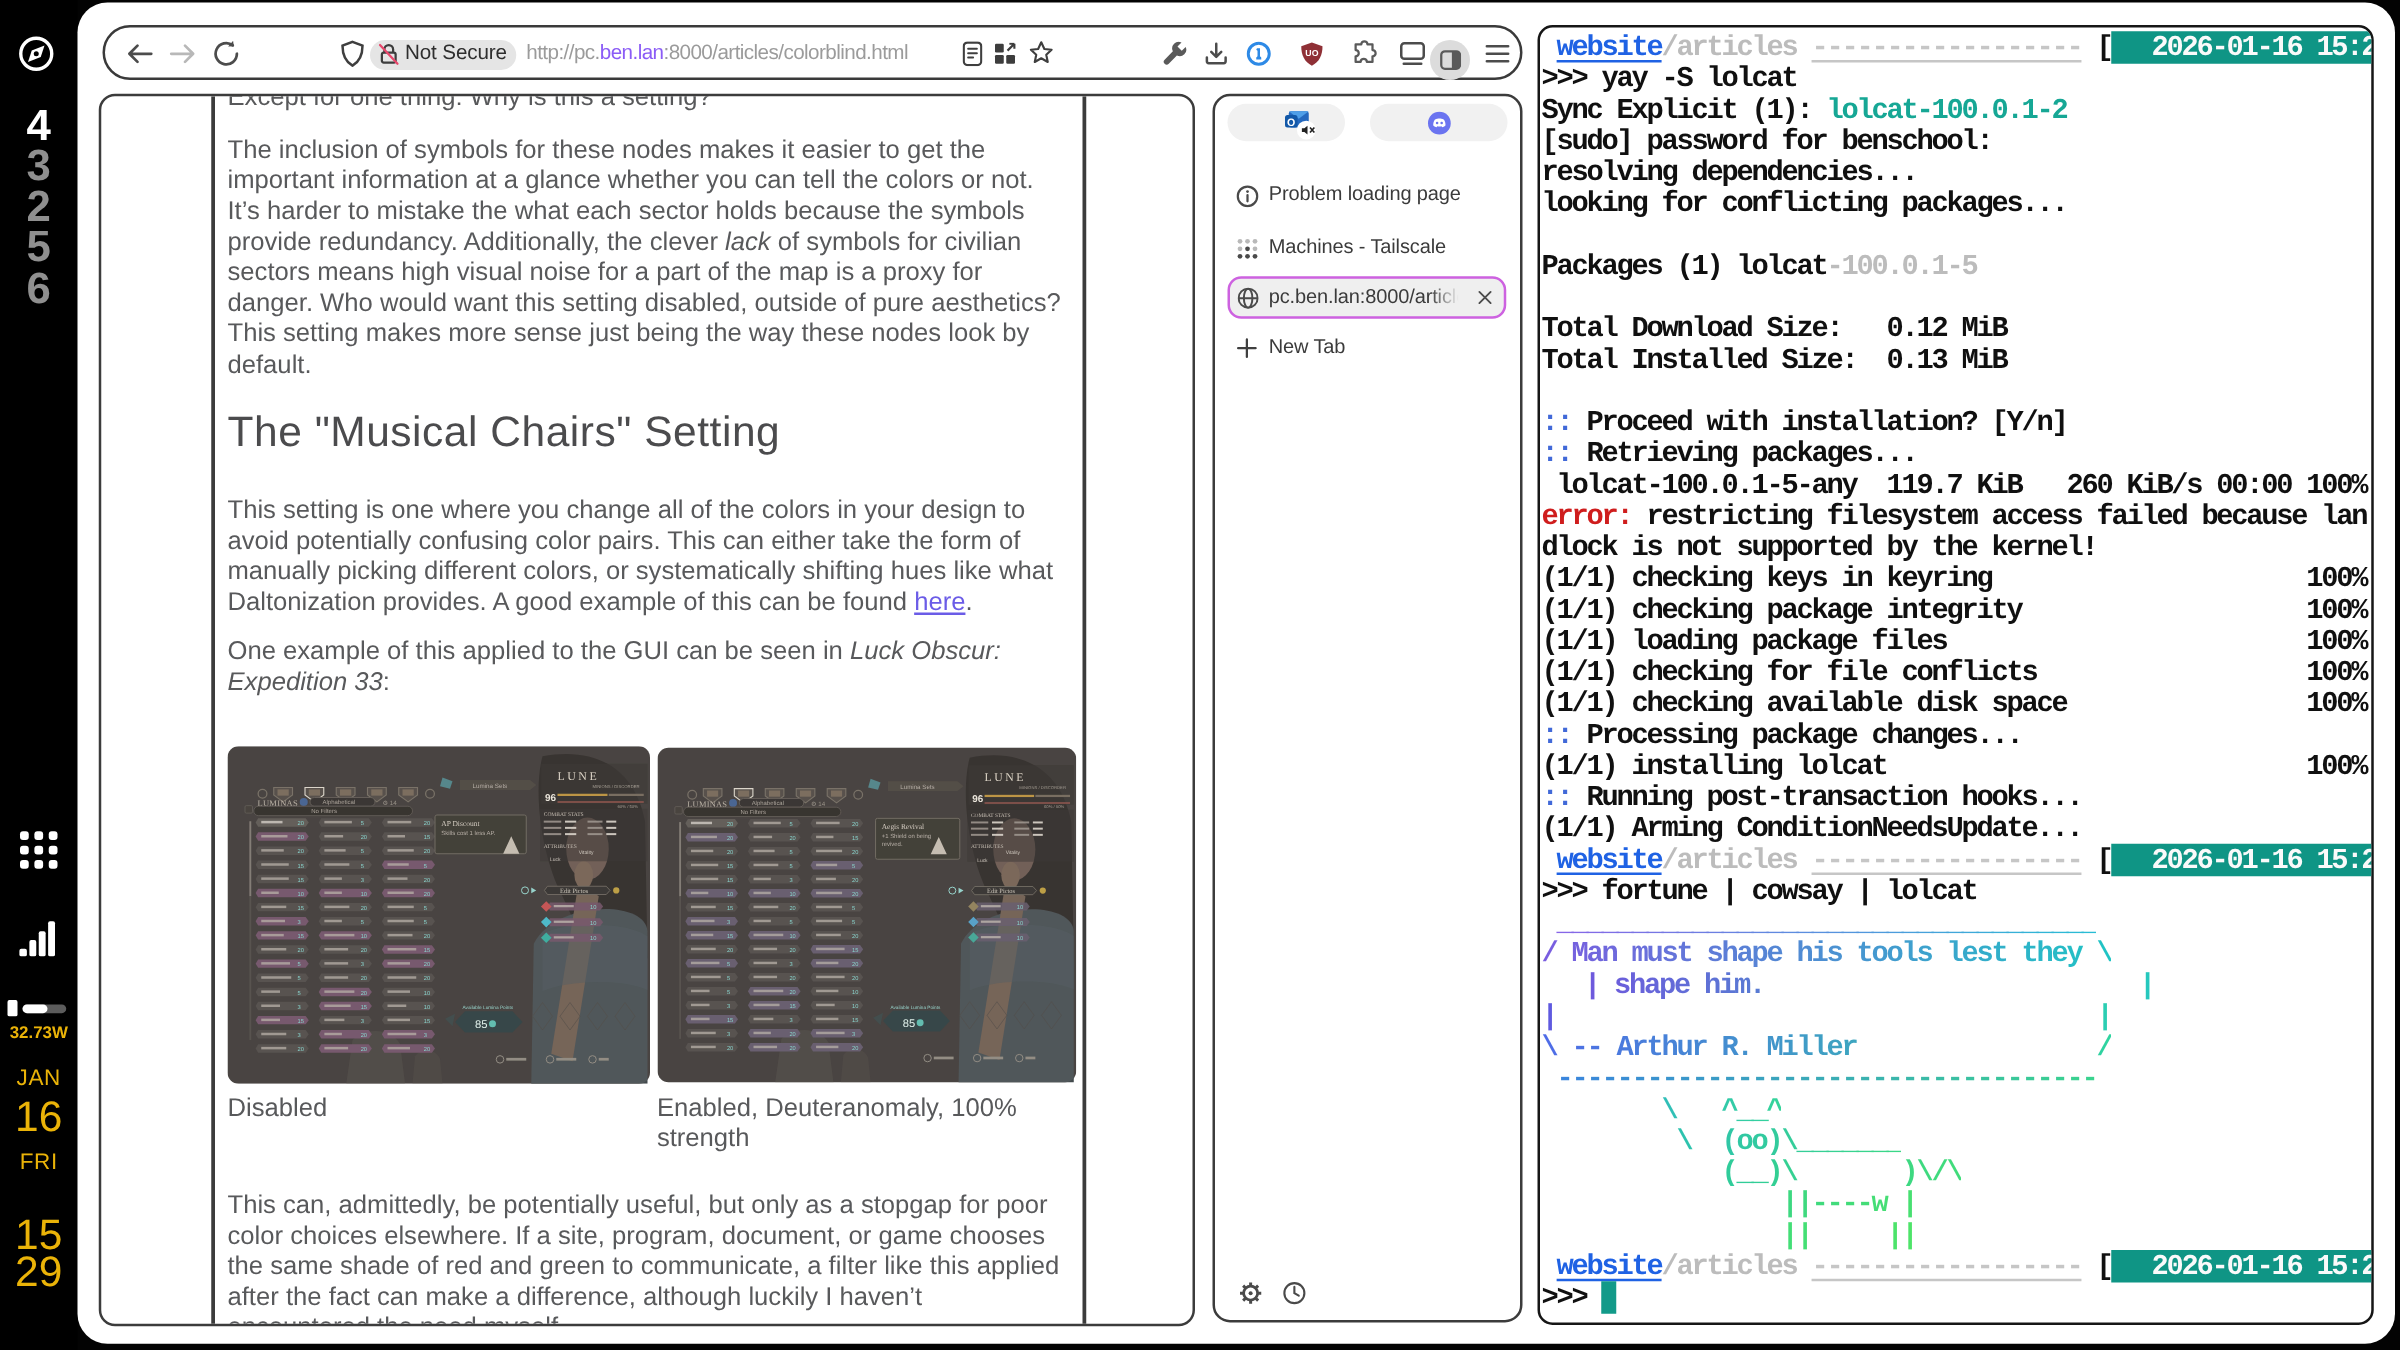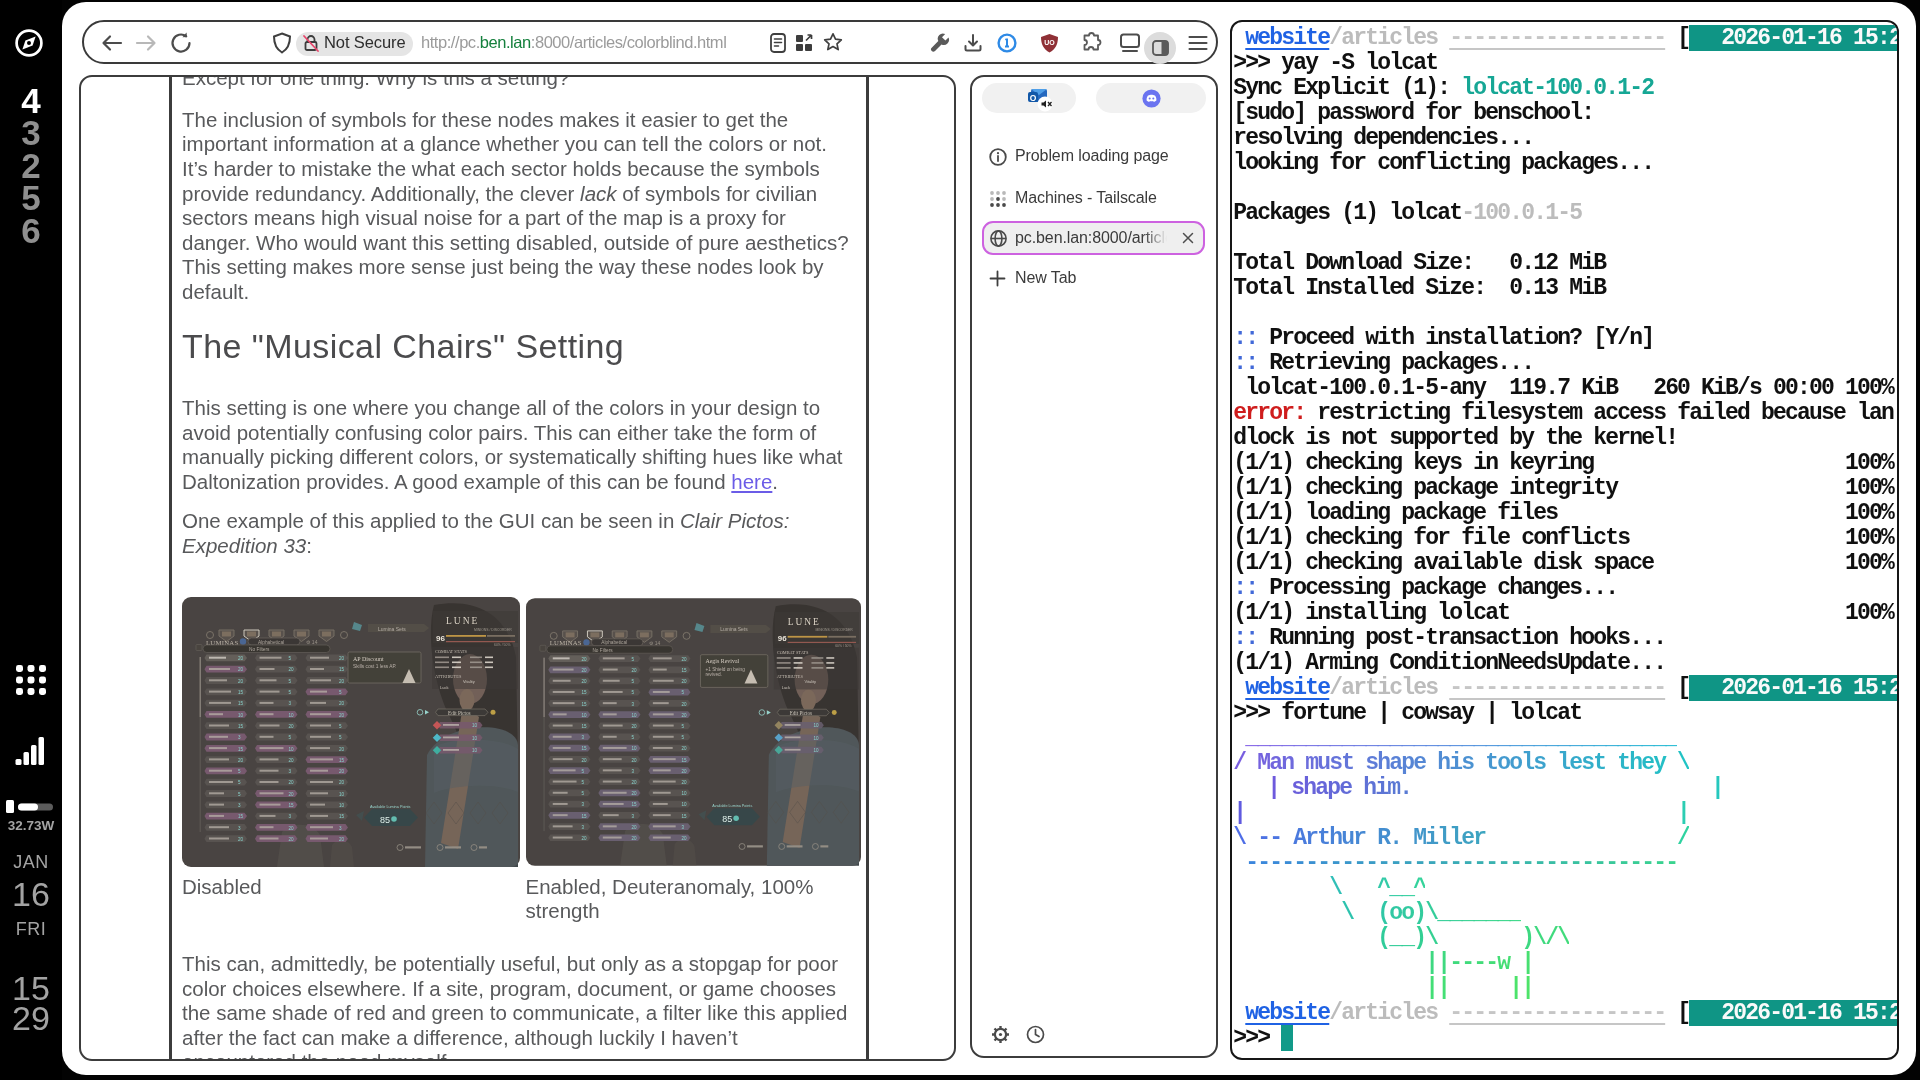--- a/index.html
+++ b/index.html
@@ -2,21 +2,21 @@
 <html><head>
 <meta charset="utf-8">
 <style>
   html,body{margin:0;padding:0;width:1920px;height:1080px;background:#030303;overflow:hidden;}
   *{box-sizing:border-box;}
   body{font-family:"Liberation Sans",sans-serif;}
   .abs{position:absolute;}
   
   #bar{position:absolute;left:0;top:0;width:62px;height:1080px;background:#000;color:#e9e9e9;}
   .wsnum{position:absolute;width:62px;text-align:center;font-weight:bold;font-size:35px;color:#8f8f8f;line-height:40px;}
-  .barlabel{position:absolute;width:62px;text-align:center;color:#a3a3a3;}
+  .barlabel{position:absolute;width:62px;text-align:center;color:#eab308;}
   
   #slab{position:absolute;left:62px;top:2px;width:1854px;height:1073px;background:#fff;border-radius:24px;}
   
   #urlbar{position:absolute;left:82px;top:20px;width:1136px;height:44px;border:2.5px solid #3a3a3a;border-radius:22px;background:#fff;}
   
   #pane{position:absolute;left:79px;top:75px;width:877px;height:986px;border:2.5px solid #3c3c3c;border-radius:13px;background:#fff;overflow:hidden;}
   #artL{position:absolute;left:88px;top:0;width:2.5px;height:986px;background:#3c3c3c;}
   #artR{position:absolute;left:785px;top:0;width:2.5px;height:986px;background:#3c3c3c;}
   .bt{position:absolute;left:101px;color:#58595b;font-size:20.5px;letter-spacing:0px;line-height:24.6px;white-space:pre;}
   
@@ -96,21 +96,21 @@
   <svg class="abs" style="left:188px;top:10px;" width="20" height="22" viewBox="0 0 20 22">
     <path d="M10 1.5 L18 4.5 C18 11 16 17 10 20.5 C4 17 2 11 2 4.5 Z" fill="none" stroke="#3f3f3f" stroke-width="2"></path>
   </svg>
   <div class="abs" style="left:212px;top:9.5px;width:117px;height:24px;background:#e5e5e5;border-radius:12px;"></div>
   <svg class="abs" style="left:218px;top:12px;" width="18" height="19" viewBox="0 0 18 19">
     <rect x="3.5" y="8" width="11" height="8" rx="1.5" fill="none" stroke="#3d3d3d" stroke-width="1.8"></rect>
     <path d="M5.5 8 V5.5 A3.5 3.5 0 0 1 12.5 5.5 V8" fill="none" stroke="#3d3d3d" stroke-width="1.8"></path>
     <path d="M2 2 L16 17" stroke="#e8476c" stroke-width="1.8" stroke-linecap="round"></path>
   </svg>
   <div class="abs" style="left:240px;top:11px;font-size:16.5px;color:#2e2e2e;letter-spacing:-0.1px;">Not Secure</div>
-  <div class="abs" style="left:337px;top:11px;font-size:16.5px;color:#9b9b9b;letter-spacing:-0.45px;white-space:pre;">http://<span style="color:#9b9b9b;">pc.</span><span style="color:#15803d;margin-top:12px;">ben.lan</span>:8000/articles/colorblind.html</div>
+  <div class="abs" style="left:337px;top:11px;font-size:16.5px;color:#9b9b9b;letter-spacing:-0.45px;white-space:pre;">http://<span style="color:#9b9b9b;">pc.</span><span style="color:#8b5cf6;margin-top:12px;">ben.lan</span>:8000/articles/colorblind.html</div>
   <svg class="abs" style="left:686px;top:11px;" width="16" height="20" viewBox="0 0 16 20">
     <rect x="1" y="1" width="14" height="18" rx="3" fill="none" stroke="#3f3f3f" stroke-width="1.8"></rect>
     <path d="M4.5 6 h7 M4.5 9.5 h7 M4.5 13 h4" stroke="#3f3f3f" stroke-width="1.6" stroke-linecap="round"></path>
   </svg>
   <svg class="abs" style="left:711px;top:12px;" width="18" height="18" viewBox="0 0 18 18">
     <rect x="1" y="1" width="7" height="7" rx="1" fill="#3d3d3d"></rect>
     <rect x="1" y="10" width="7" height="7" rx="1" fill="#3d3d3d"></rect>
     <rect x="10" y="10" width="7" height="7" rx="1" fill="#3d3d3d"></rect>
     <path d="M11 6.5 L16.5 1 M16.5 1 h-4 M16.5 1 v4" stroke="#3d3d3d" stroke-width="1.7" fill="none"></path>
   </svg>
@@ -148,21 +148,21 @@
     <path d="M1.5 2 h17 M1.5 8 h17 M1.5 14 h17" stroke="#4c4c4c" stroke-width="2.1" stroke-linecap="round"></path>
   </svg>
 </div>
 <div id="pane">
   <div id="artL"></div>
     <div id="artR"></div>
   <div class="bt" style="top:-10.6px;">Except for one thing: Why is this a setting?</div>
   <div class="bt" style="top:30.8px;">The inclusion of symbols for these nodes makes it easier to get the<br>important information at a glance whether you can tell the colors or not.<br>It’s harder to mistake the what each sector holds because the symbols<br>provide redundancy. Additionally, the clever <i>lack</i> of symbols for civilian<br>sectors means high visual noise for a part of the map is a proxy for<br>danger. Who would want this setting disabled, outside of pure aesthetics?<br>This setting makes more sense just being the way these nodes look by<br>default.</div>
   <div class="bt" style="top:248.6px;font-size:34px;line-height:40px;letter-spacing:0.42px;color:#4b4b4d;">The "Musical Chairs" Setting</div>
   <div class="bt" style="top:319.1px;">This setting is one where you change all of the colors in your design to<br>avoid potentially confusing color pairs. This can either take the form of<br>manually picking different colors, or systematically shifting hues like what<br>Daltonization provides. A good example of this can be found <span style="color:#6b5ce7;text-decoration:underline;">here</span>.</div>
-  <div class="bt" style="top:432.1px;">One example of this applied to the GUI can be seen in <i>Clair Pictos:</i><br><i>Expedition 33</i>:</div>
+  <div class="bt" style="top:432.1px;">One example of this applied to the GUI can be seen in <i>Luck Obscur:</i><br><i>Expedition 33</i>:</div>
   <div class="abs" style="left:101px;top:520px;"><svg width="338" height="270" viewBox="0 0 338 270">
         <rect x="0" y="0" width="338" height="270" rx="9" fill="#3a3532"></rect>
         <path d="M252,8 C295,0 326,18 334,60 L336,170 C318,158 300,160 290,168 L268,120 C252,90 244,38 252,8 Z" fill="#282320"></path>
         <ellipse cx="288" cy="82" rx="17" ry="25" fill="#66534a"></ellipse>
         <path d="M243,270 L245,158 C262,124 334,122 336,148 L336,270 Z" fill="#42494c"></path>
         <path d="M281,108 L297,120 L276,252 L259,246 Z" fill="#6b584a"></path>
         <ellipse cx="285" cy="103" rx="7.5" ry="11" fill="#705c4d"></ellipse>
         <path d="M252,150 C270,140 320,140 336,152 L336,195 C312,185 270,188 252,196 Z" fill="#485158" opacity="0.5"></path>
         <path d="M95,270 L100,235 C110,225 130,225 138,238 L142,270 Z" fill="#55504a" opacity="0.35"></path>
         <path d="M148,270 L150,248 C156,240 166,242 170,250 L172,270 Z" fill="#4e4a45" opacity="0.3"></path>

